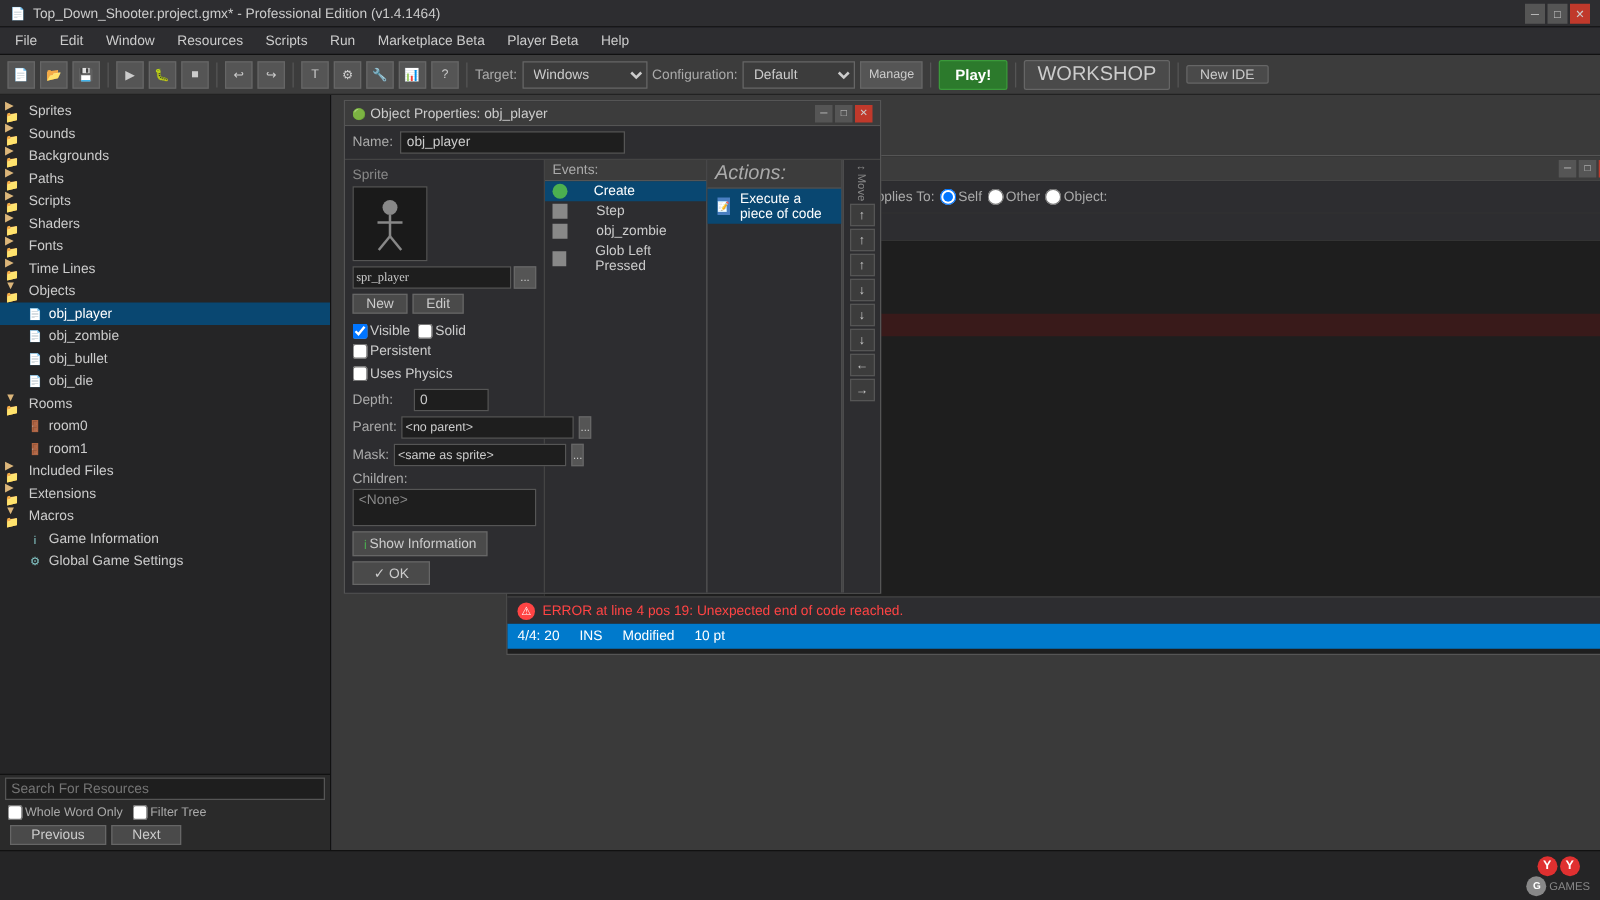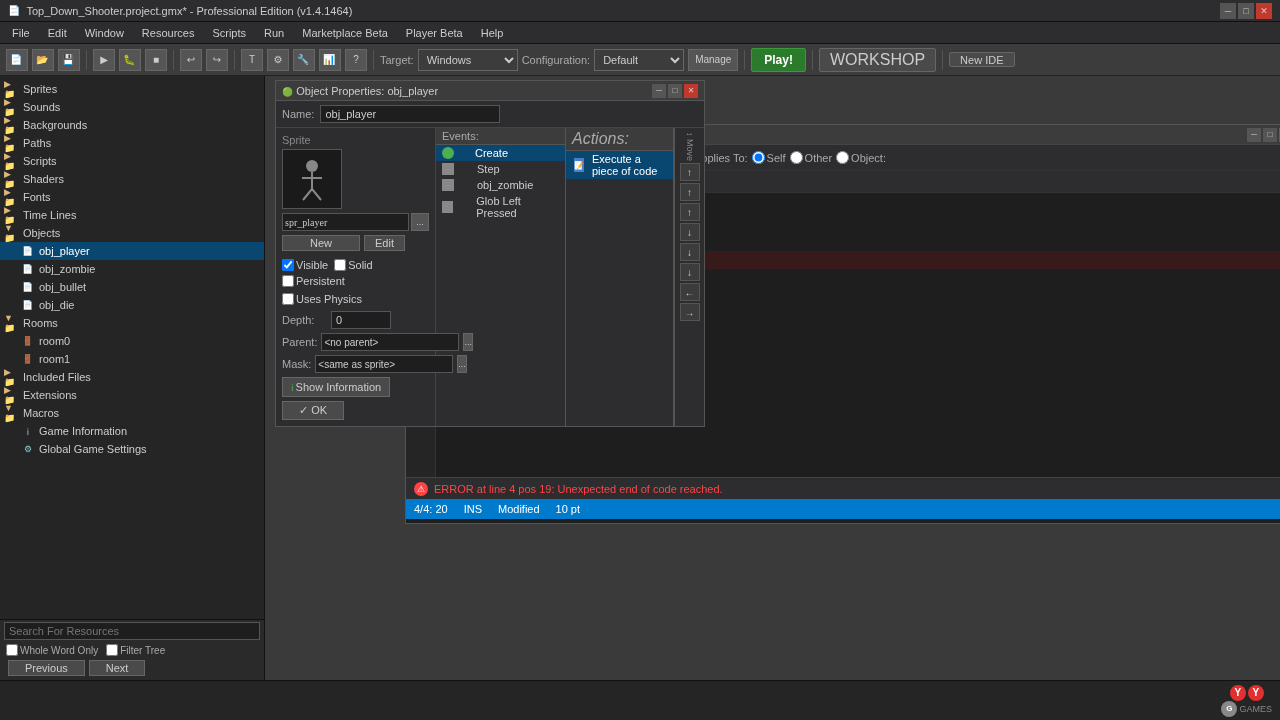--- a/index.html
+++ b/index.html
@@ -365,21 +365,21 @@
               <line x1="15" y1="24" x2="35" y2="24" stroke="#888" stroke-width="2"></line>
               <line x1="25" y1="35" x2="16" y2="46" stroke="#888" stroke-width="2"></line>
               <line x1="25" y1="35" x2="34" y2="46" stroke="#888" stroke-width="2"></line>
             </svg>
           </div>
           <div style="display:flex;gap:2px;margin-bottom:4px;">
             <input type="text" style="flex: 1 1 0%; background: rgb(30, 30, 30); border: 1px solid rgb(85, 85, 85); color: rgb(204, 204, 204); font-size: 10px; padding: 1px 2px; height: 18px; width: 80px; font-family: Liberation Serif, serif;" value="spr_player">
             <button style="width:18px;height:18px;background:#555;border:1px solid #666;cursor:pointer;color:#ccc;font-size:9px;">...</button>
           </div>
           <div style="display:flex;gap:4px;margin-bottom:8px;">
-            <button style="padding:1px 27px;background:#4a4a4a;border:1px solid #666;color:#ccc;font-size:11px;cursor:pointer;">New</button>
+            <button style="padding:1px 10px;background:#4a4a4a;border:1px solid #666;color:#ccc;font-size:11px;cursor:pointer;">New</button>
             <button style="padding:1px 10px;background:#4a4a4a;border:1px solid #666;color:#ccc;font-size:11px;cursor:pointer;">Edit</button>
           </div>
           <div style="display:flex;gap:6px;flex-wrap:wrap;margin-bottom:4px;">
             <label style="display:flex;align-items:center;gap:2px;font-size:11px;color:#ccc;">
               <input type="checkbox" checked="" style="">
               <span>Visible</span>
             </label>
             <label style="display:flex;align-items:center;gap:2px;font-size:11px;color:#ccc;">
               <input type="checkbox" style="">
               <span>Solid</span>
@@ -406,20 +406,26 @@
             <input type="text" value="&lt;no parent&gt;" style="flex: 1 1 0%; background: rgb(30, 30, 30); border: 1px solid rgb(85, 85, 85); color: rgb(204, 204, 204); font-size: 10px; padding: 1px 2px; height: 18px;">
             <button style="width:18px;height:18px;background:#555;border:1px solid #666;cursor:pointer;color:#ccc;font-size:9px;">...</button>
           </div>
 
           <div style="display:flex;align-items:center;gap:4px;margin-bottom:4px;">
             <span style="color:#aaa;font-size:11px;width:45px;">Mask:</span>
             <input type="text" value="&lt;same as sprite&gt;" style="flex: 1 1 0%; background: rgb(30, 30, 30); border: 1px solid rgb(85, 85, 85); color: rgb(204, 204, 204); font-size: 10px; padding: 1px 2px; height: 18px;">
             <button style="width:18px;height:18px;background:#555;border:1px solid #666;cursor:pointer;color:#ccc;font-size:9px;">...</button>
           </div>
 
+          <div style="margin-bottom:4px;">
+            <span style="color:#aaa;font-size:11px;display:block;margin-bottom:2px;">Children:</span>
+            <div style="background:#1e1e1e;border:1px solid #555;height:30px;padding:2px 4px;font-size:11px;color:#888;">
+              <span>&lt;None&gt;</span>
+            </div>
+          </div>
 
           <div style="display:flex;gap:4px;margin-top:4px;">
             <button style="padding:2px 8px;background:#4a4a4a;border:1px solid #666;color:#ccc;font-size:11px;cursor:pointer;display:flex;align-items:center;gap:2px;">
               <span style="color:#4CAF50;font-size:10px;">ℹ</span>
               <span>Show Information</span>
             </button>
           </div>
           <div style="margin-top:4px;">
             <button style="padding:2px 16px;background:#4a4a4a;border:1px solid #666;color:#ccc;font-size:11px;cursor:pointer;">✓ OK</button>
           </div>

